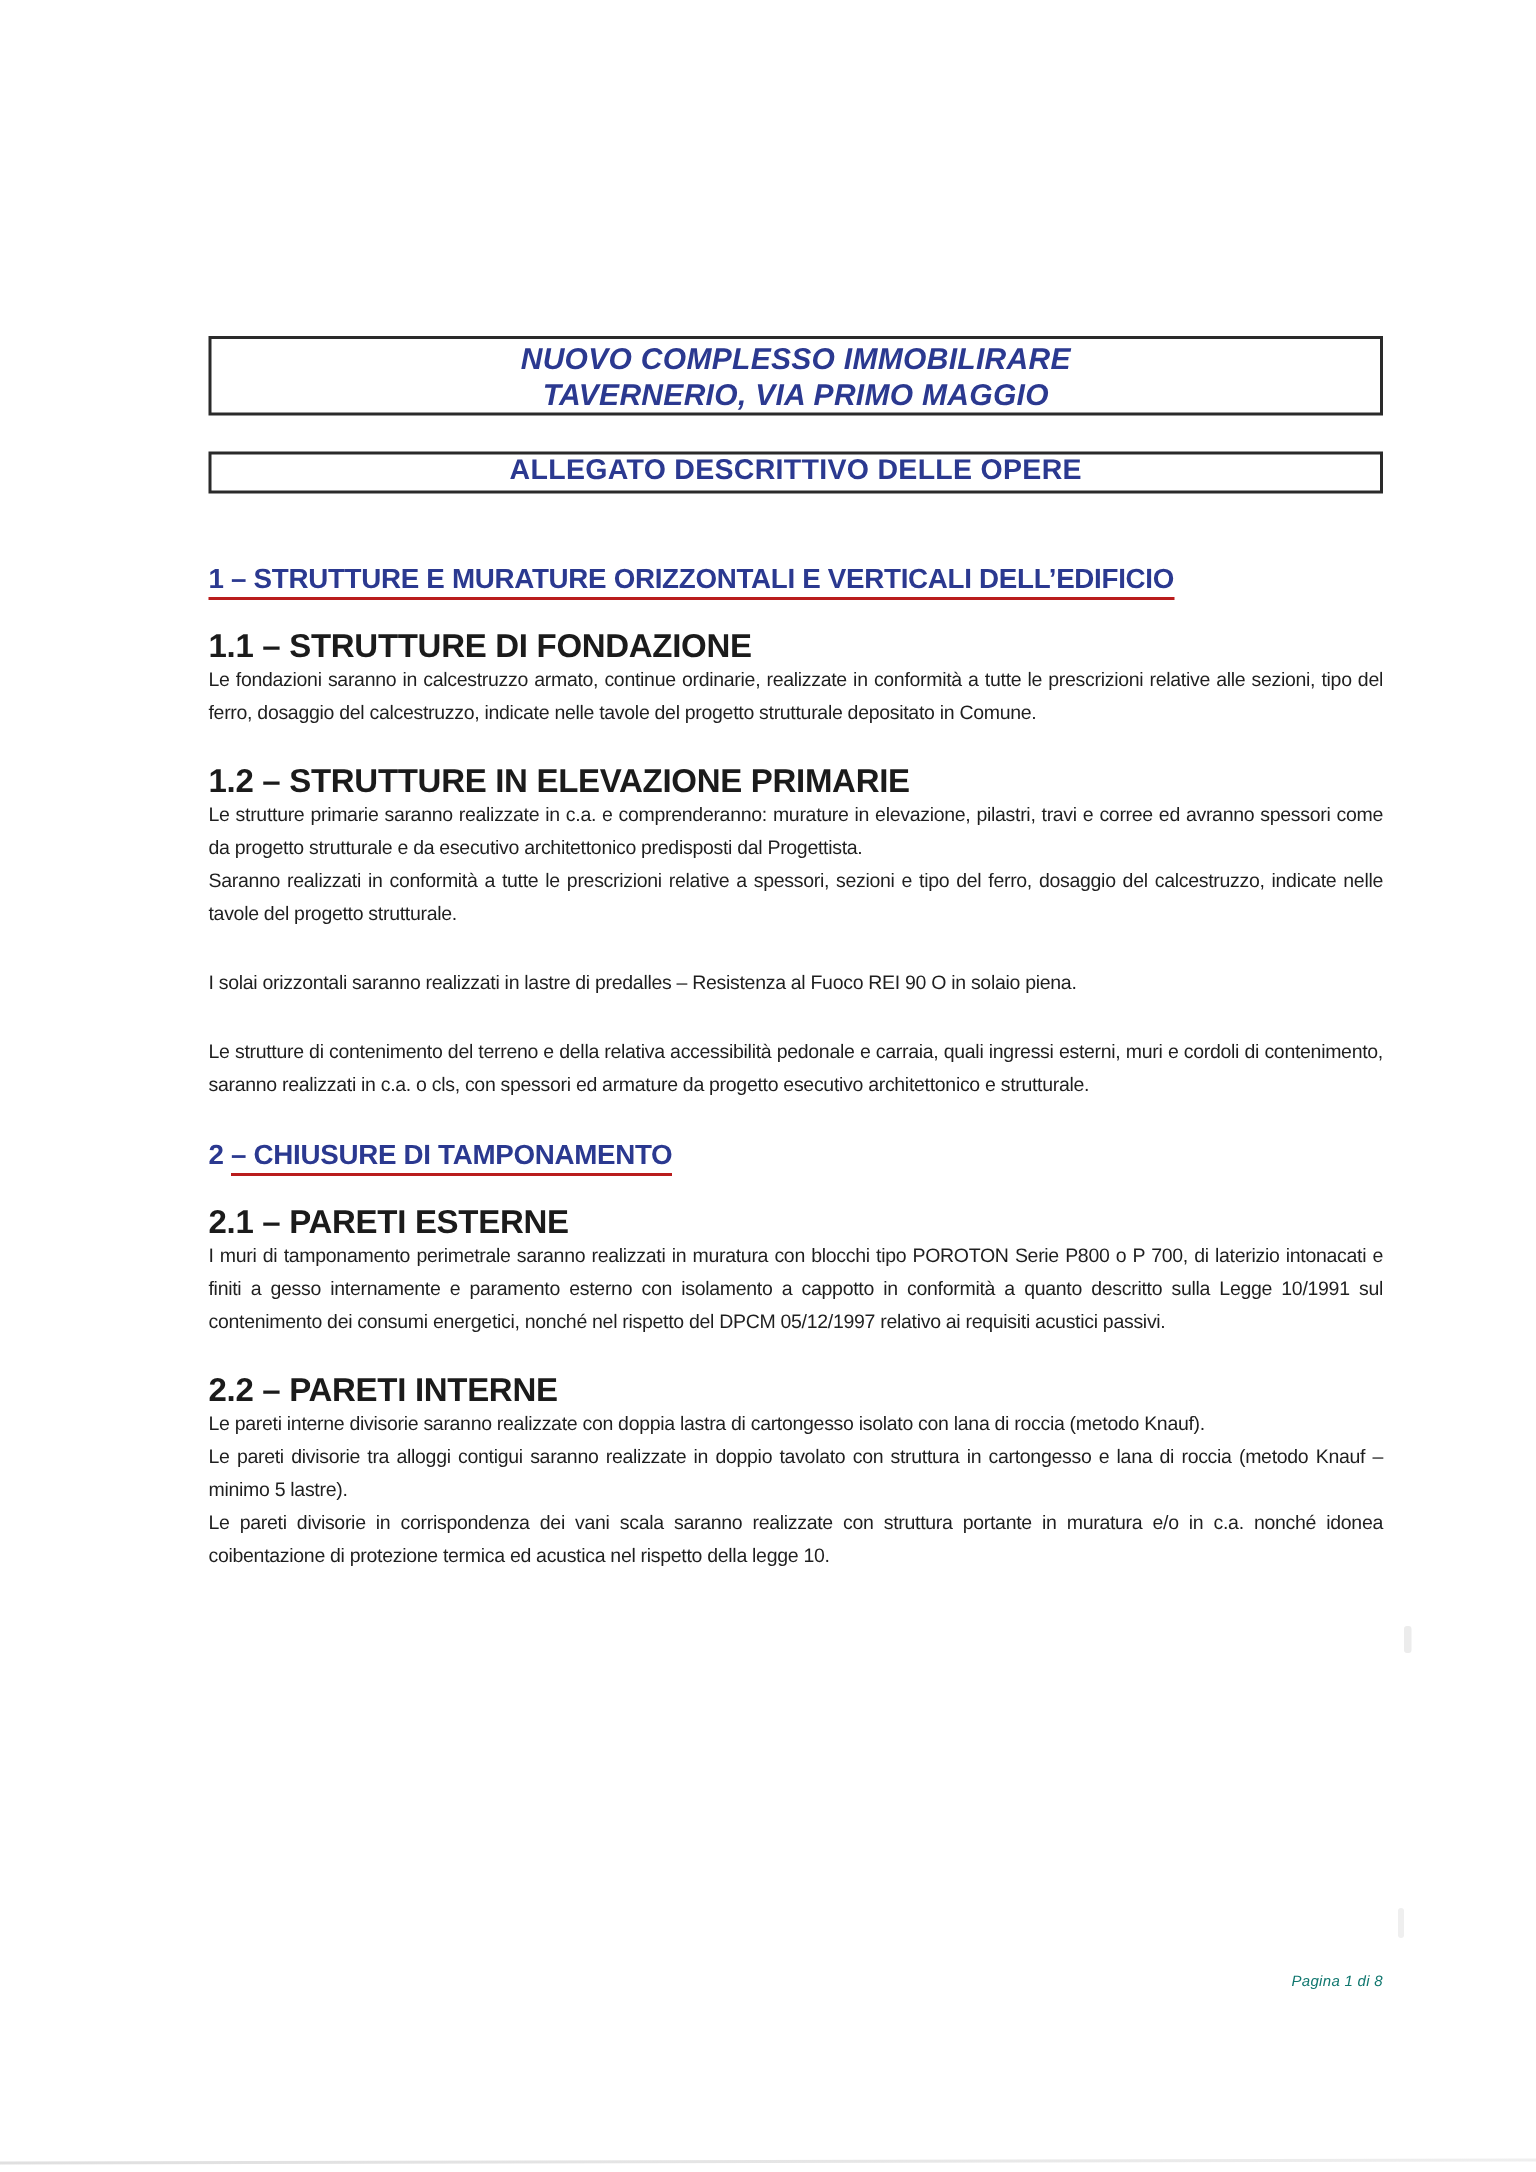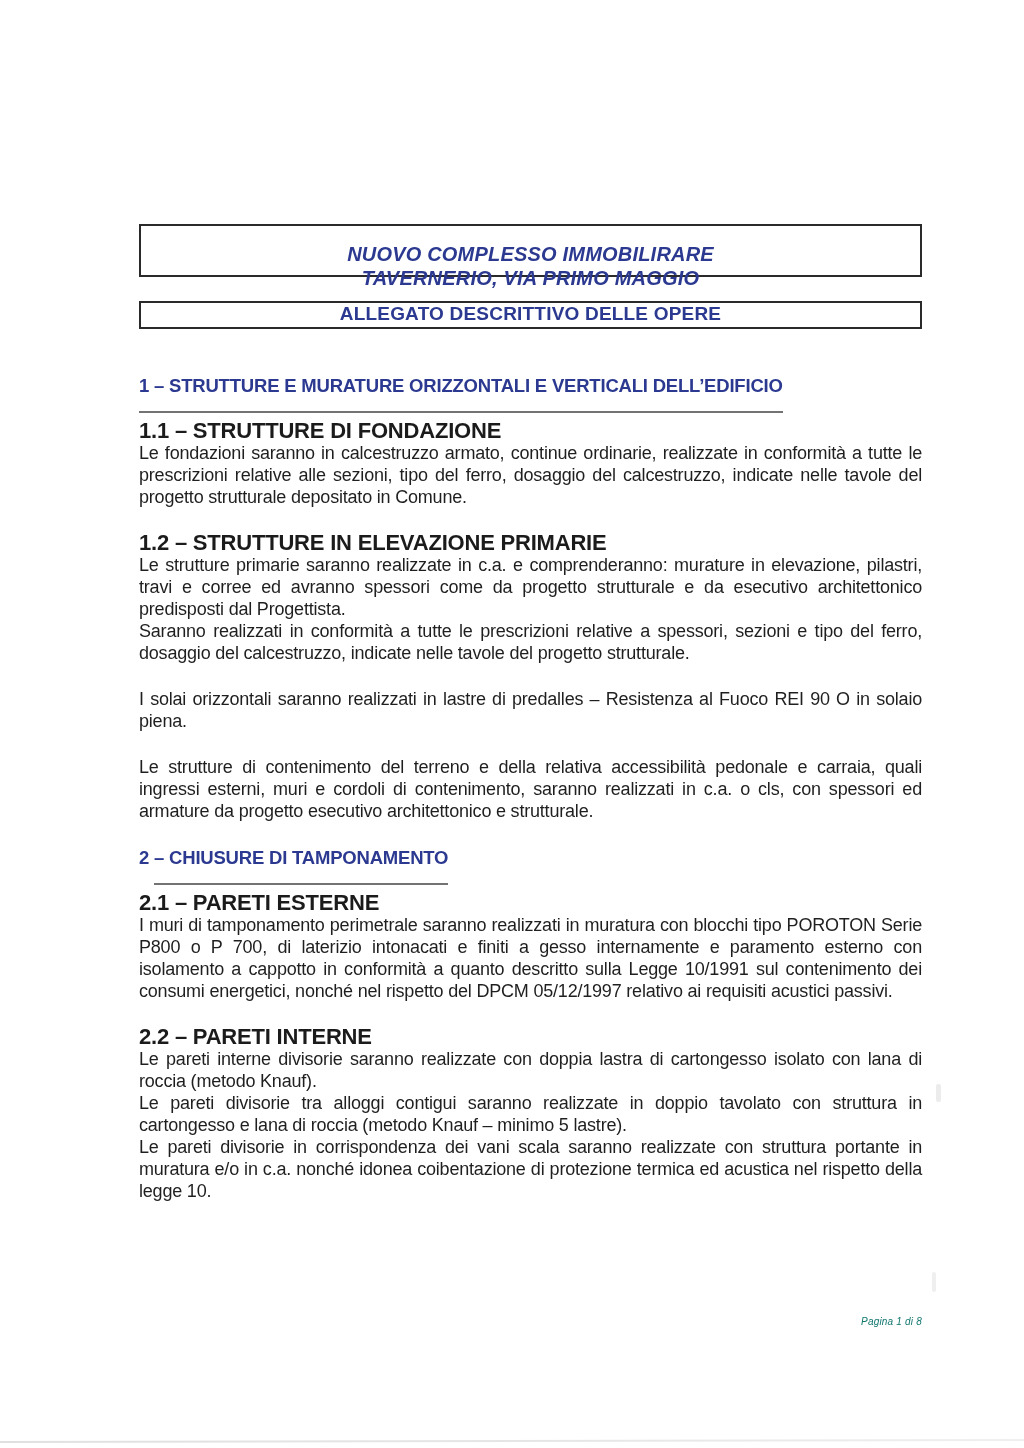--- a/index.html
+++ b/index.html
@@ -24,21 +24,21 @@
     width: 783px;
   }
   
   .hbox {
     border: 2px solid #2a2a2a;
     text-align: center;
     color: #2b3990;
   }
   .hbox-primary {
     height: 53px;
-    padding-top: 16px;
+    padding-top: 2px;
     font-weight: bold;
     font-style: italic;
     font-size: 20px;
     line-height: 24px;
     letter-spacing: 0.2px;
   }
   .hbox-secondary {
     margin-top: 24px;
     height: 28px;
     font-weight: bold;
@@ -48,38 +48,38 @@
   }
   
   .section-heading {
     color: #2b3990;
     font-weight: bold;
     font-size: 18.5px;
     line-height: 24px;
     letter-spacing: -0.2px;
   }
   .section-heading .u {
-    border-bottom: 2px solid #737373;
-    padding-bottom: 15px;
+    border-bottom: 2px solid #b91c1c;
+    padding-bottom: 2px;
   }
   .section-1 { margin-top: 45px; }
   .section-2 { margin-top: 20px; }
   
   .subsection { margin-top: 22px; margin-bottom: 24px; }
   .subsection:last-child { margin-bottom: 2px; }
   .subsection-heading {
     color: #1b1b1b;
     font-weight: bold;
     font-size: 22px;
     line-height: 22px;
     letter-spacing: -0.2px;
   }
   .subsection p {
     color: #1f1f1f;
-    font-size: 18px;
+    font-size: 13px;
     line-height: 22px;
     text-align: justify;
     letter-spacing: -0.2px;
   }
   
   .footer {
     position: absolute;
     top: 1316px;
     right: 102px;
     font-style: italic;

